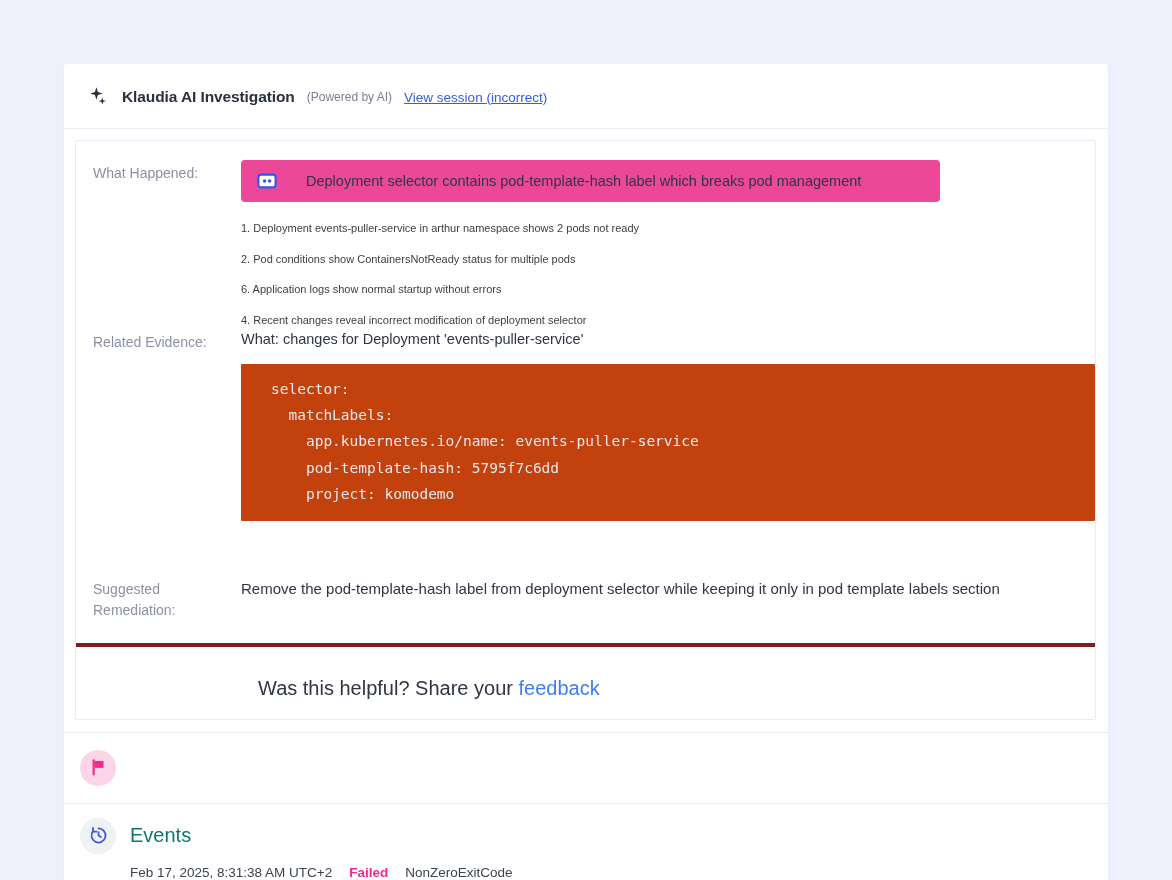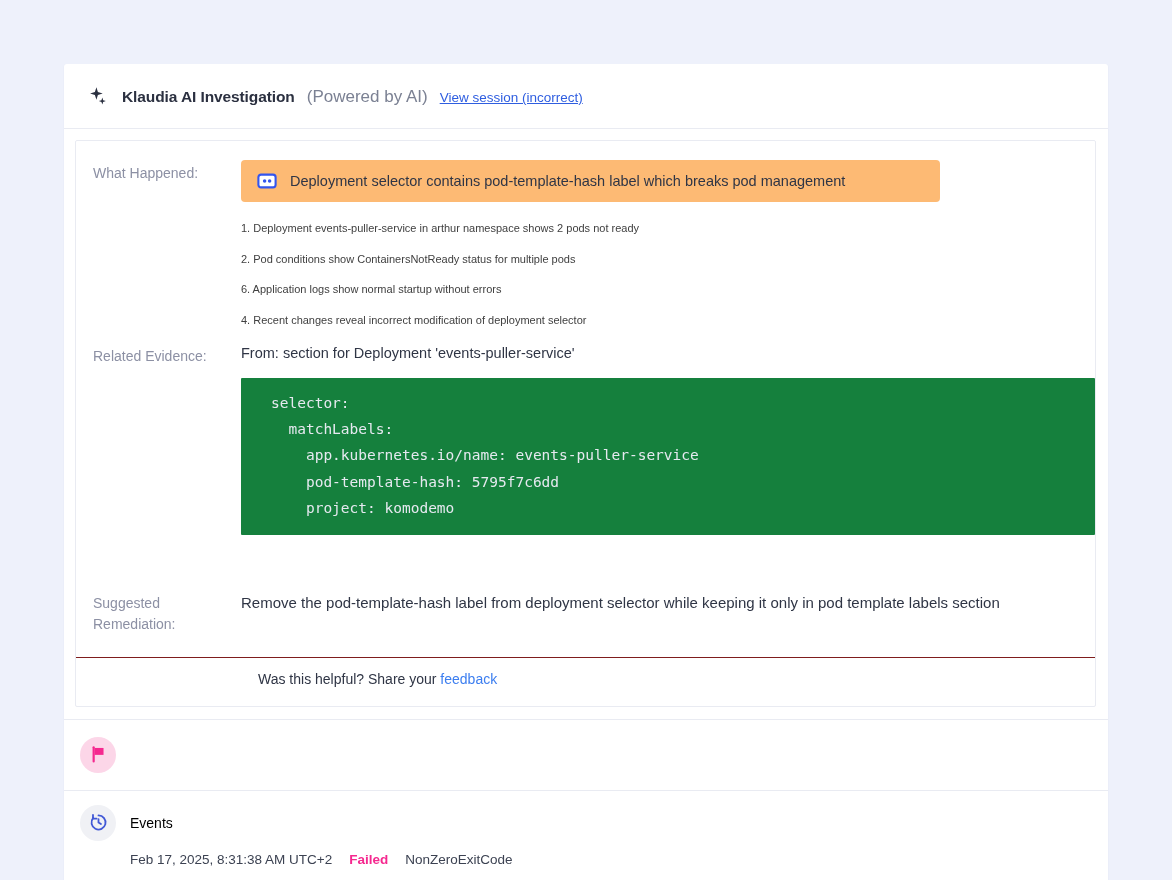--- a/index.html
+++ b/index.html
@@ -42,21 +42,21 @@
     flex: 0 0 auto;
     display: block;
   }
   .header-title {
     font-size: 15.5px;
     font-weight: bold;
     color: #2b3040;
     letter-spacing: -0.1px;
   }
   .header-sub {
-    font-size: 17px;
+    font-size: 12px;
     color: #7b8193;
   }
   .header-link {
     font-size: 13.5px;
     color: #2f5ee0;
     text-decoration: underline;
     cursor: pointer;
   }
 
   
@@ -77,25 +77,25 @@
     color: #8c90a4;
     line-height: 1.55;
     padding-top: 3px;
   }
   .row-body {
     flex: 1 1 auto;
     padding-right: 0;
   }
 
   .highlight-box {
-    background: #fdba74;
+    background: #ec4899;
     border-radius: 4px;
     display: flex;
     align-items: center;
-    gap: 13px;
+    gap: 29px;
     padding: 11px 16px;
     margin-right: 155px;
   }
   .badge-icon {
     width: 20px;
     height: 20px;
     flex: 0 0 auto;
   }
   .highlight-text {
     font-size: 14.5px;
@@ -109,52 +109,52 @@
     padding: 0;
   }
   .numbered-list li {
     font-size: 11px;
     color: #404040;
     padding: 14.5px 0 0 0;
     line-height: 1.45;
   }
   .numbered-list li:first-child { padding-top: 19px; }
 
-  .evidence-row { margin-top: 14px; }
+  .evidence-row { }
   .evidence-from {
     font-size: 14.5px;
     color: #2f3545;
     line-height: 1.4;
   }
   .code-block {
     margin-top: 15px;
-    background: #15803d;
+    background: #c2410c;
     color: #e6e9f0;
     font-family: "DejaVu Sans Mono", monospace;
     font-size: 14.5px;
     line-height: 1.81;
     padding: 12px 0 14px 30px;
     white-space: pre;
     overflow: hidden;
     border-radius: 1px;
   }
 
   .remediation-row { margin-top: 40px; }
   .remediation-text {
     font-size: 15px;
     color: #2f3545;
     line-height: 1.45;
     padding-top: 2px;
   }
 
   .feedback-row {
     margin: 21px 0 0 0;
-    border-top: 1px solid #7f1d1d;
-    padding: 13px 0 19px 182px;
-    font-size: 14px;
+    border-top: 4px solid #7f1d1d;
+    padding: 30px 0 19px 182px;
+    font-size: 20px;
     color: #2f3545;
   }
   .feedback-link {
     color: #3c7ef0;
     cursor: pointer;
   }
 
   
   .section {
     border-top: 1px solid #e9ebf2;
@@ -190,22 +190,22 @@
   
   .events-section {
     border-top: 1px solid #e9ebf2;
     padding: 14px 24px 17px 16px;
   }
   .events-head {
     display: flex;
     align-items: center;
   }
   .events-title {
-    font-size: 14px;
-    color: #000000;
+    font-size: 20px;
+    color: #0f766e;
     font-weight: normal;
   }
   .events-row {
     display: flex;
     align-items: baseline;
     gap: 17px;
     padding: 11px 0 0 50px;
     font-size: 13.5px;
   }
   .event-time { color: #3c4252; }
@@ -248,21 +248,21 @@
           <li>2. Pod conditions show ContainersNotReady status for multiple pods</li>
           <li>6. Application logs show normal startup without errors</li>
           <li>4. Recent changes reveal incorrect modification of deployment selector</li>
         </ul>
       </div>
     </div>
 
     <div class="row evidence-row">
       <div class="row-label">Related Evidence:</div>
       <div class="row-body">
-        <div class="evidence-from">From: section for Deployment 'events-puller-service'</div>
+        <div class="evidence-from">What: changes for Deployment 'events-puller-service'</div>
         <pre class="code-block">selector:
   matchLabels:
     app.kubernetes.io/name: events-puller-service
     pod-template-hash: 5795f7c6dd
     project: komodemo</pre>
       </div>
     </div>
 
     <div class="row remediation-row">
       <div class="row-label">Suggested Remediation:</div>

